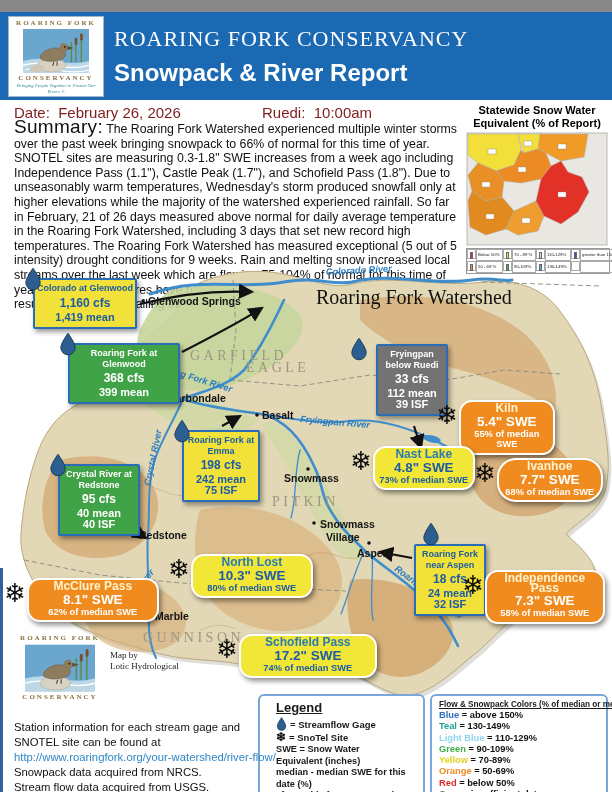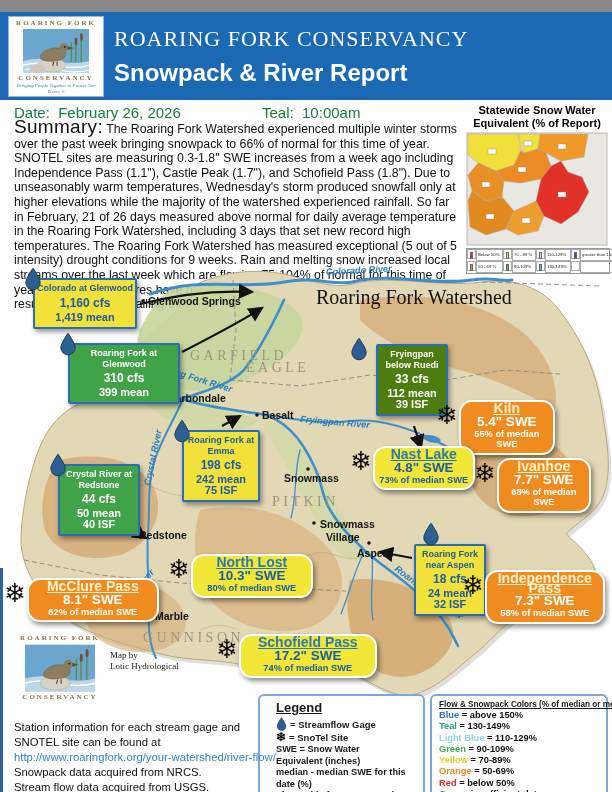--- a/index.html
+++ b/index.html
@@ -13,21 +13,21 @@
   .logo-footer{left:14px;top:622px;width:92px;height:84px;background:transparent;}
   .logo-top,.logo-bottom{font-family:"Liberation Serif",serif;font-weight:bold;color:#8c7040;
         font-size:7px;letter-spacing:2px;line-height:9px;white-space:nowrap;}
   .logo-art{display:block;margin:1px auto;}
   .logo-tag{font-family:"Liberation Serif",serif;font-style:italic;color:#2e8a8a;font-size:4.8px;line-height:5.6px;padding:0 4px;}
   .org-name{position:absolute;left:114px;top:14px;font-family:"Liberation Serif",serif;
         font-size:22px;letter-spacing:1px;color:#fff;}
   .report-title{position:absolute;left:114px;top:47px;font-size:24px;font-weight:600;color:#fff;}
 
   
-  .meta-line{position:absolute;top:92px;font-size:15px;color:#15803d;}
+  .meta-line{position:absolute;top:92px;font-size:15px;color:#7f1d1d;}
   .summary{position:absolute;left:14px;top:108px;width:448px;font-size:12.3px;line-height:14.6px;color:#111;}
   .summary-label{font-size:19px;letter-spacing:.3px;}
 
   
   .sw-title{position:absolute;left:464px;top:92px;width:146px;text-align:center;
         font-size:11px;font-weight:bold;line-height:13px;color:#000;}
   .sw-map{position:absolute;left:466px;top:120px;}
   .sw-legend{position:absolute;left:466px;top:236px;width:142px;display:grid;
         grid-template-columns:9px 27px 9px 24px 9px 26px 9px 38px;border:1px solid #999;background:#fff;}
   .sw-cell{border:0.5px solid #aaa;height:10px;font-size:4.3px;line-height:10px;overflow:hidden;
@@ -38,41 +38,41 @@
   
   .map-svg{position:absolute;left:0;top:248px;z-index:1;}
   .map-credit{position:absolute;left:110px;top:638px;z-index:4;font-family:"Liberation Serif",serif;
         font-size:9px;line-height:10.5px;color:#222;}
 
   
   .gauge{position:absolute;z-index:6;text-align:center;border:2.5px solid #2a6cb5;border-radius:2px;
         padding:3px 2px 4px 2px;box-shadow:2px 3px 5px rgba(0,0,0,.4);box-sizing:border-box;}
   .b-yellow{background:#f1e138;color:#1d5ca6;}
   .b-green{background:#41a348;color:#fff;}
-  .b-red{background:#4d7c0f;color:#fff;}
+  .b-red{background:#737373;color:#fff;}
   .g-name{font-size:9px;font-weight:bold;line-height:10.5px;}
   .g-val{font-size:12px;font-weight:bold;line-height:17px;margin-top:1px;}
   .g-sub{font-size:11px;font-weight:bold;line-height:11px;}
   .g-sub:empty{display:none;}
   .drop{position:absolute;left:-11px;top:-13px;}
   .drop-fry{left:-28px;top:-9px;}
   .drop-aspen{left:6px;top:-24px;}
 
   
   .snotel{position:absolute;z-index:6;display:flex;align-items:flex-start;}
   .flake{font-size:26px;line-height:26px;color:#0a0a0a;margin-right:1px;margin-top:2px;}
   .pill{border:2.5px solid #fff;border-radius:13px;padding:2px 4px 3px 4px;text-align:center;
         box-shadow:2px 3px 5px rgba(0,0,0,.45);box-sizing:border-box;}
   .p-orange{background:#ef8b1f;}
   .p-orange .p-name{color:#fff3cd;}
   .p-orange .p-val,.p-orange .p-med{color:#fff;}
   .p-yellow{background:#f2e636;}
   .p-yellow .p-name{color:#2a7ab5;}
   .p-yellow .p-val,.p-yellow .p-med{color:#1d5ca6;}
-  .p-name{font-size:14px;font-weight:bold;line-height:9.5px;text-decoration:underline;}
+  .p-name{font-size:12px;font-weight:bold;line-height:9.5px;}
   .p-val{font-size:13.5px;font-weight:bold;line-height:15px;}
   .p-med{font-size:9.3px;font-weight:bold;line-height:10.5px;}
 
   
   .box{position:absolute;background:#fff;border:2px solid #7aa7d9;border-radius:6px;box-sizing:border-box;z-index:7;}
   .legend-box{left:258px;top:682px;width:167px;height:105px;padding:4px 16px;}
   .legend-title{font-size:13px;font-weight:bold;text-decoration:underline;margin-bottom:2px;}
   .legend-icon-row{display:flex;align-items:center;font-size:9.5px;font-weight:bold;line-height:13px;}
   .legend-line{font-size:9.2px;line-height:11.6px;font-weight:bold;}
   .colorkey-box{left:430px;top:682px;width:178px;height:106px;padding:4px 7px;}
@@ -115,21 +115,21 @@
   </div>
   <div class="org-name">ROARING FORK CONSERVANCY</div>
   <div class="report-title">Snowpack &amp; River Report</div>
 </div>
 
 <div class="meta-line" style="left:14px;">
   <span>Date:</span>&nbsp;
   <span>February 26, 2026</span>
 </div>
 <div class="meta-line" style="left:262px;">
-  <span>Teal:</span>&nbsp;
+  <span>Ruedi:</span>&nbsp;
   <span>10:00am</span>
 </div>
 
 <div class="summary">
   <span class="summary-label">Summary:</span>
   <span>The Roaring Fork Watershed experienced multiple winter storms over the past week bringing snowpack to 66% of normal for this time of year. SNOTEL sites are measuring 0.3-1.8" SWE increases from a week ago including Independence Pass (1.1"), Castle Peak (1.7"), and Schofield Pass (1.8"). Due to unseasonably warm temperatures, Wednesday's storm produced snowfall only at higher elevations while the majority of the watershed experienced rainfall. So far in February, 21 of 26 days measured above normal for daily average temperature in the Roaring Fork Watershed, including 3 days that set new record high temperatures. The Roaring Fork Watershed has measured exceptional (5 out of 5 intensity) drought conditions for 9 weeks. Rain and melting snow increased local streams over the last week which are flowing 75-104% of normal for this time of year.  Warm temperatures have been predominant across the West this winter resulting in more rain falling than snow in many areas.</span>
 </div>
 
 <div class="sw-title">
   <div>Statewide Snow Water</div>
@@ -296,21 +296,21 @@
   <div class="g-name">Colorado at Glenwood</div>
   <div class="g-val">1,160 cfs</div>
   <div class="g-sub">1,419 mean</div>
 
 </div>
 <div class="gauge b-green" style="left:68px;top:331px;width:112px;">
   <svg class="drop" width="18" height="24" viewBox="0 0 20 26">
         <path d="M10,1 C10,1 2,12 2,17 a8,8 0 0,0 16,0 C18,12 10,1 10,1 Z" fill="#2d5e92" stroke="#16344f" stroke-width="1"></path>
       </svg>
   <div class="g-name">Roaring Fork at Glenwood</div>
-  <div class="g-val">310 cfs</div>
+  <div class="g-val">368 cfs</div>
   <div class="g-sub">399 mean</div>
 
 </div>
 <div class="gauge b-red" style="left:376px;top:332px;width:72px;">
   <svg class="drop drop-fry" width="18" height="24" viewBox="0 0 20 26">
         <path d="M10,1 C10,1 2,12 2,17 a8,8 0 0,0 16,0 C18,12 10,1 10,1 Z" fill="#2d5e92" stroke="#16344f" stroke-width="1"></path>
       </svg>
   <div class="g-name">Fryingpan below Ruedi</div>
   <div class="g-val">33 cfs</div>
   <div class="g-sub">112 mean</div>
@@ -323,22 +323,22 @@
   <div class="g-name">Roaring Fork at Emma</div>
   <div class="g-val">198 cfs</div>
   <div class="g-sub">242 mean</div>
   <div class="g-sub">75 ISF</div>
 </div>
 <div class="gauge b-green" style="left:58px;top:452px;width:82px;">
   <svg class="drop" width="18" height="24" viewBox="0 0 20 26">
         <path d="M10,1 C10,1 2,12 2,17 a8,8 0 0,0 16,0 C18,12 10,1 10,1 Z" fill="#2d5e92" stroke="#16344f" stroke-width="1"></path>
       </svg>
   <div class="g-name">Crystal River at Redstone</div>
-  <div class="g-val">44 cfs</div>
-  <div class="g-sub">50 mean</div>
+  <div class="g-val">95 cfs</div>
+  <div class="g-sub">40 mean</div>
   <div class="g-sub">40 ISF</div>
 </div>
 <div class="gauge b-yellow" style="left:414px;top:532px;width:72px;">
   <svg class="drop drop-aspen" width="18" height="24" viewBox="0 0 20 26">
         <path d="M10,1 C10,1 2,12 2,17 a8,8 0 0,0 16,0 C18,12 10,1 10,1 Z" fill="#2d5e92" stroke="#16344f" stroke-width="1"></path>
       </svg>
   <div class="g-name">Roaring Fork near Aspen</div>
   <div class="g-val">18 cfs</div>
   <div class="g-sub">24 mean</div>
   <div class="g-sub">32 ISF</div>
@@ -355,21 +355,21 @@
 <div class="snotel" style="left:350px;top:434px;">
   <span class="flake">❄</span>
   <div class="pill p-yellow" style="width:102px;">
     <div class="p-name">Nast Lake</div>
     <div class="p-val">4.8" SWE</div>
     <div class="p-med">73% of median SWE</div>
   </div>
 </div>
 <div class="snotel" style="left:474px;top:446px;">
   <span class="flake">❄</span>
-  <div class="pill p-orange" style="width:94px;">
+  <div class="pill p-orange" style="width:106px;border-radius:19px;">
     <div class="p-name">Ivanhoe</div>
     <div class="p-val">7.7" SWE</div>
     <div class="p-med">68% of median SWE</div>
   </div>
 </div>
 <div class="snotel" style="left:168px;top:542px;">
   <span class="flake">❄</span>
   <div class="pill p-yellow" style="width:122px;">
     <div class="p-name">North Lost</div>
     <div class="p-val">10.3" SWE</div>

